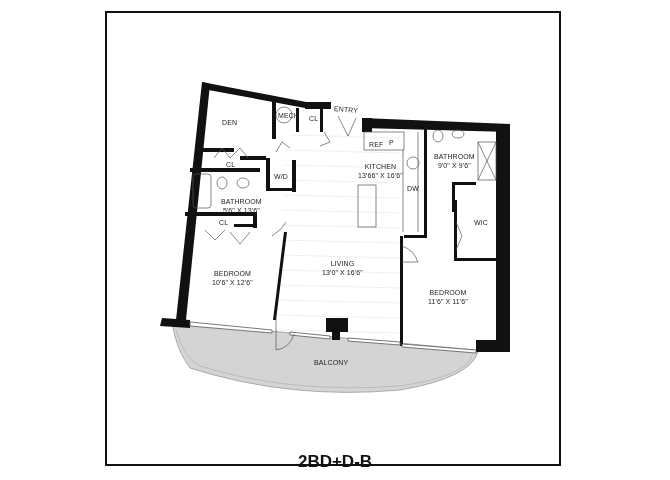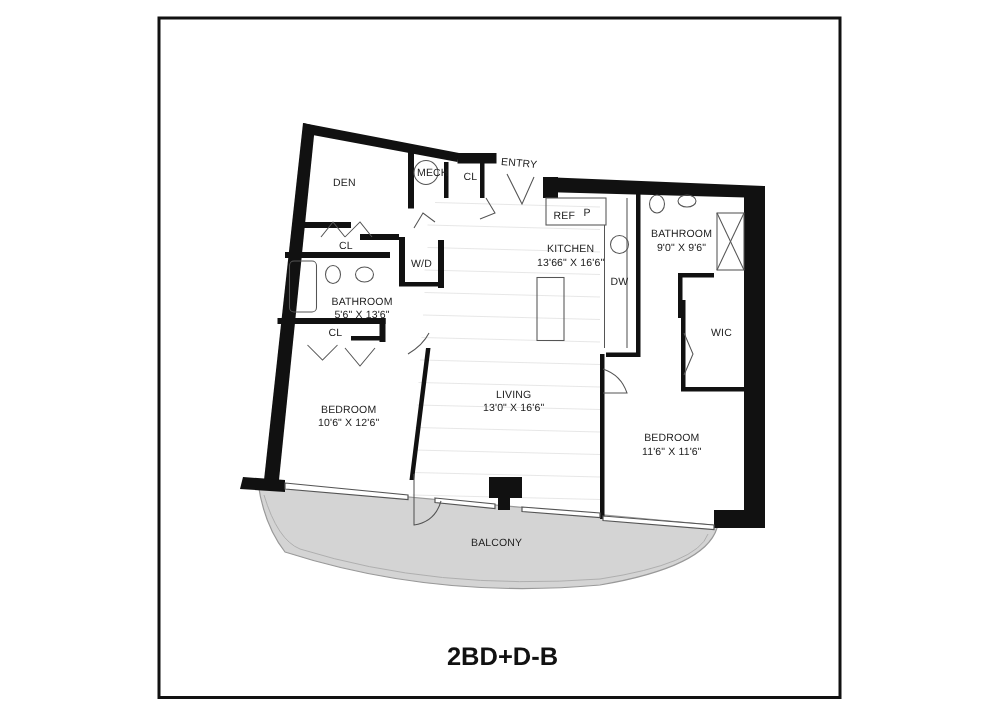--- a/index.html
+++ b/index.html
@@ -1,21 +1,21 @@
 <!DOCTYPE html>
 <html><head>
 <meta charset="utf-8">
 <style>
   html, body { margin: 0; padding: 0; background: #ffffff; }
   body { width: 670px; height: 480px; position: relative; overflow: hidden; font-family: "Liberation Sans", sans-serif; }
   .frame { position: absolute; left: 105px; top: 11px; width: 456px; height: 455px; border: 2px solid #111; box-sizing: border-box; }
   svg.plan { position: absolute; left: 0; top: 0; width: 670px; height: 480px; }
   .lbl { position: absolute; font-size: 7px; color: #222; text-align: center; line-height: 9px; white-space: nowrap; letter-spacing: 0.1px; }
   .lbl .dim { display: block; }
-  .title { position: absolute; left: 0; width: 670px; top: 428px; text-align: center; font-weight: bold; font-size: 17px; color: #111; }
+  .title { position: absolute; left: 0; width: 670px; top: 452px; text-align: center; font-weight: bold; font-size: 17px; color: #111; }
 </style>
 </head>
 <body>
 
 <div class="frame"></div>
 
 <svg class="plan" viewBox="0 0 670 480">
 
   <g stroke="#e4e4e4" stroke-width="0.6">
     <line x1="290" y1="135" x2="400" y2="138"></line>

